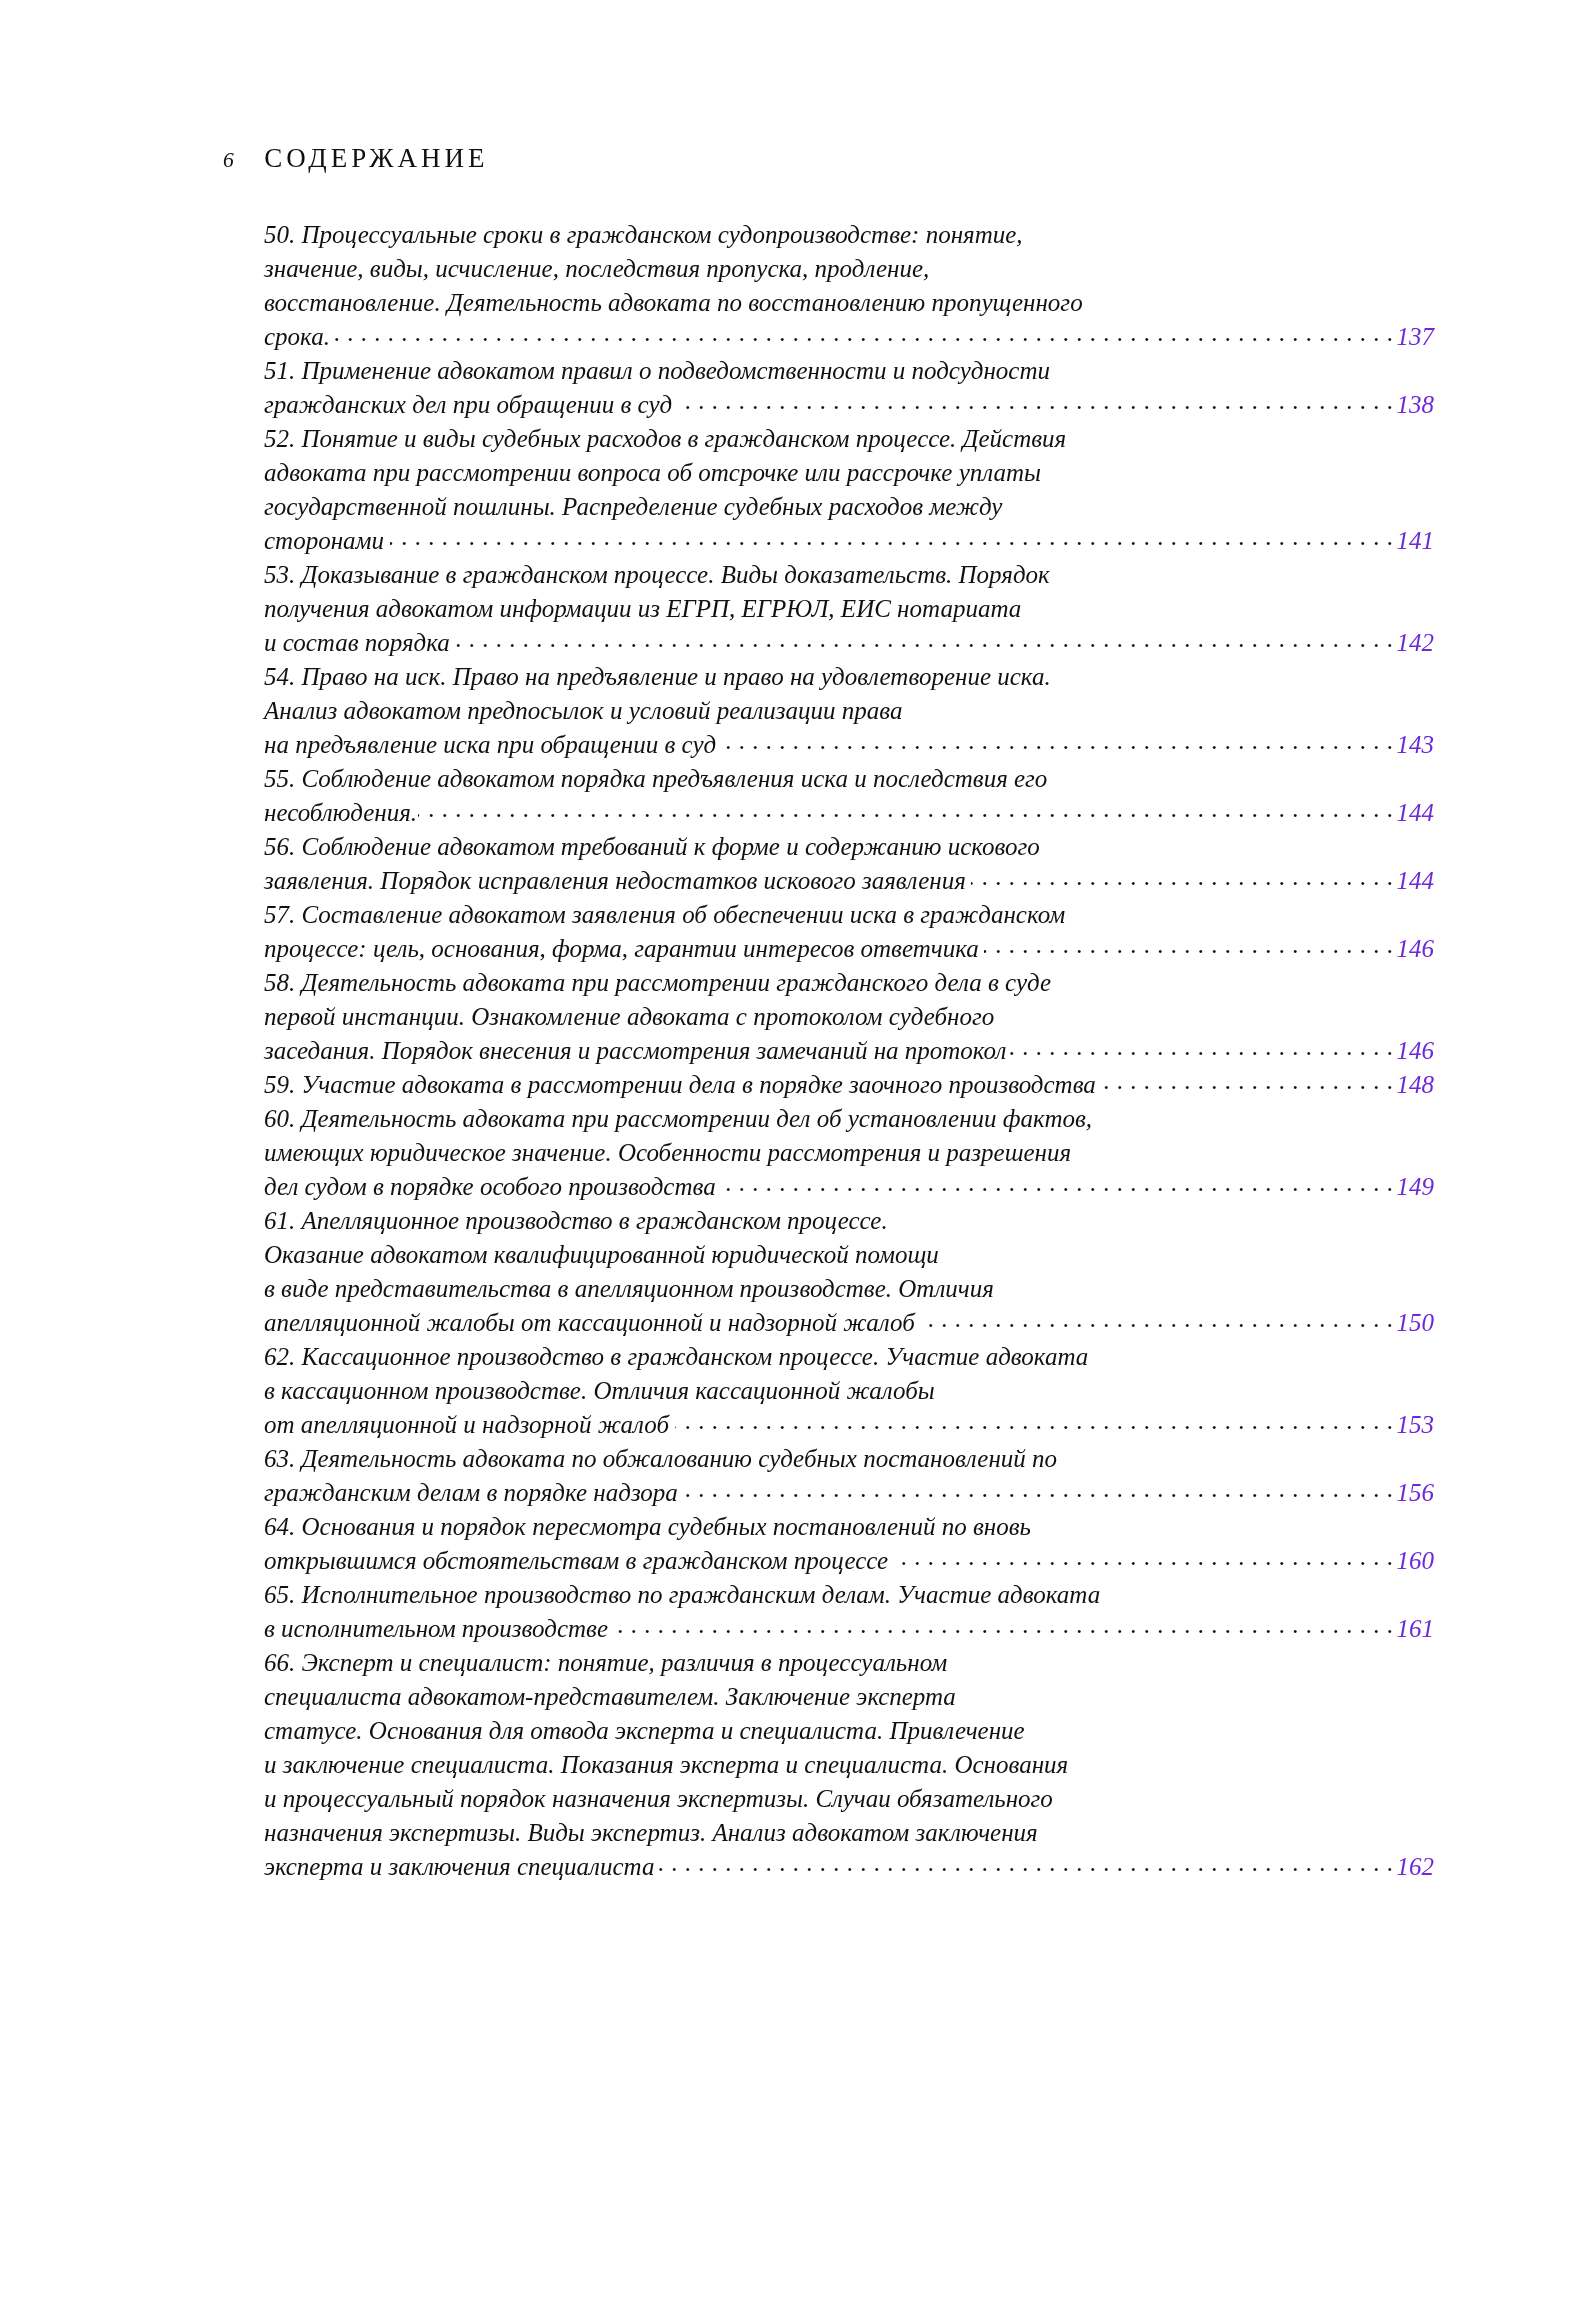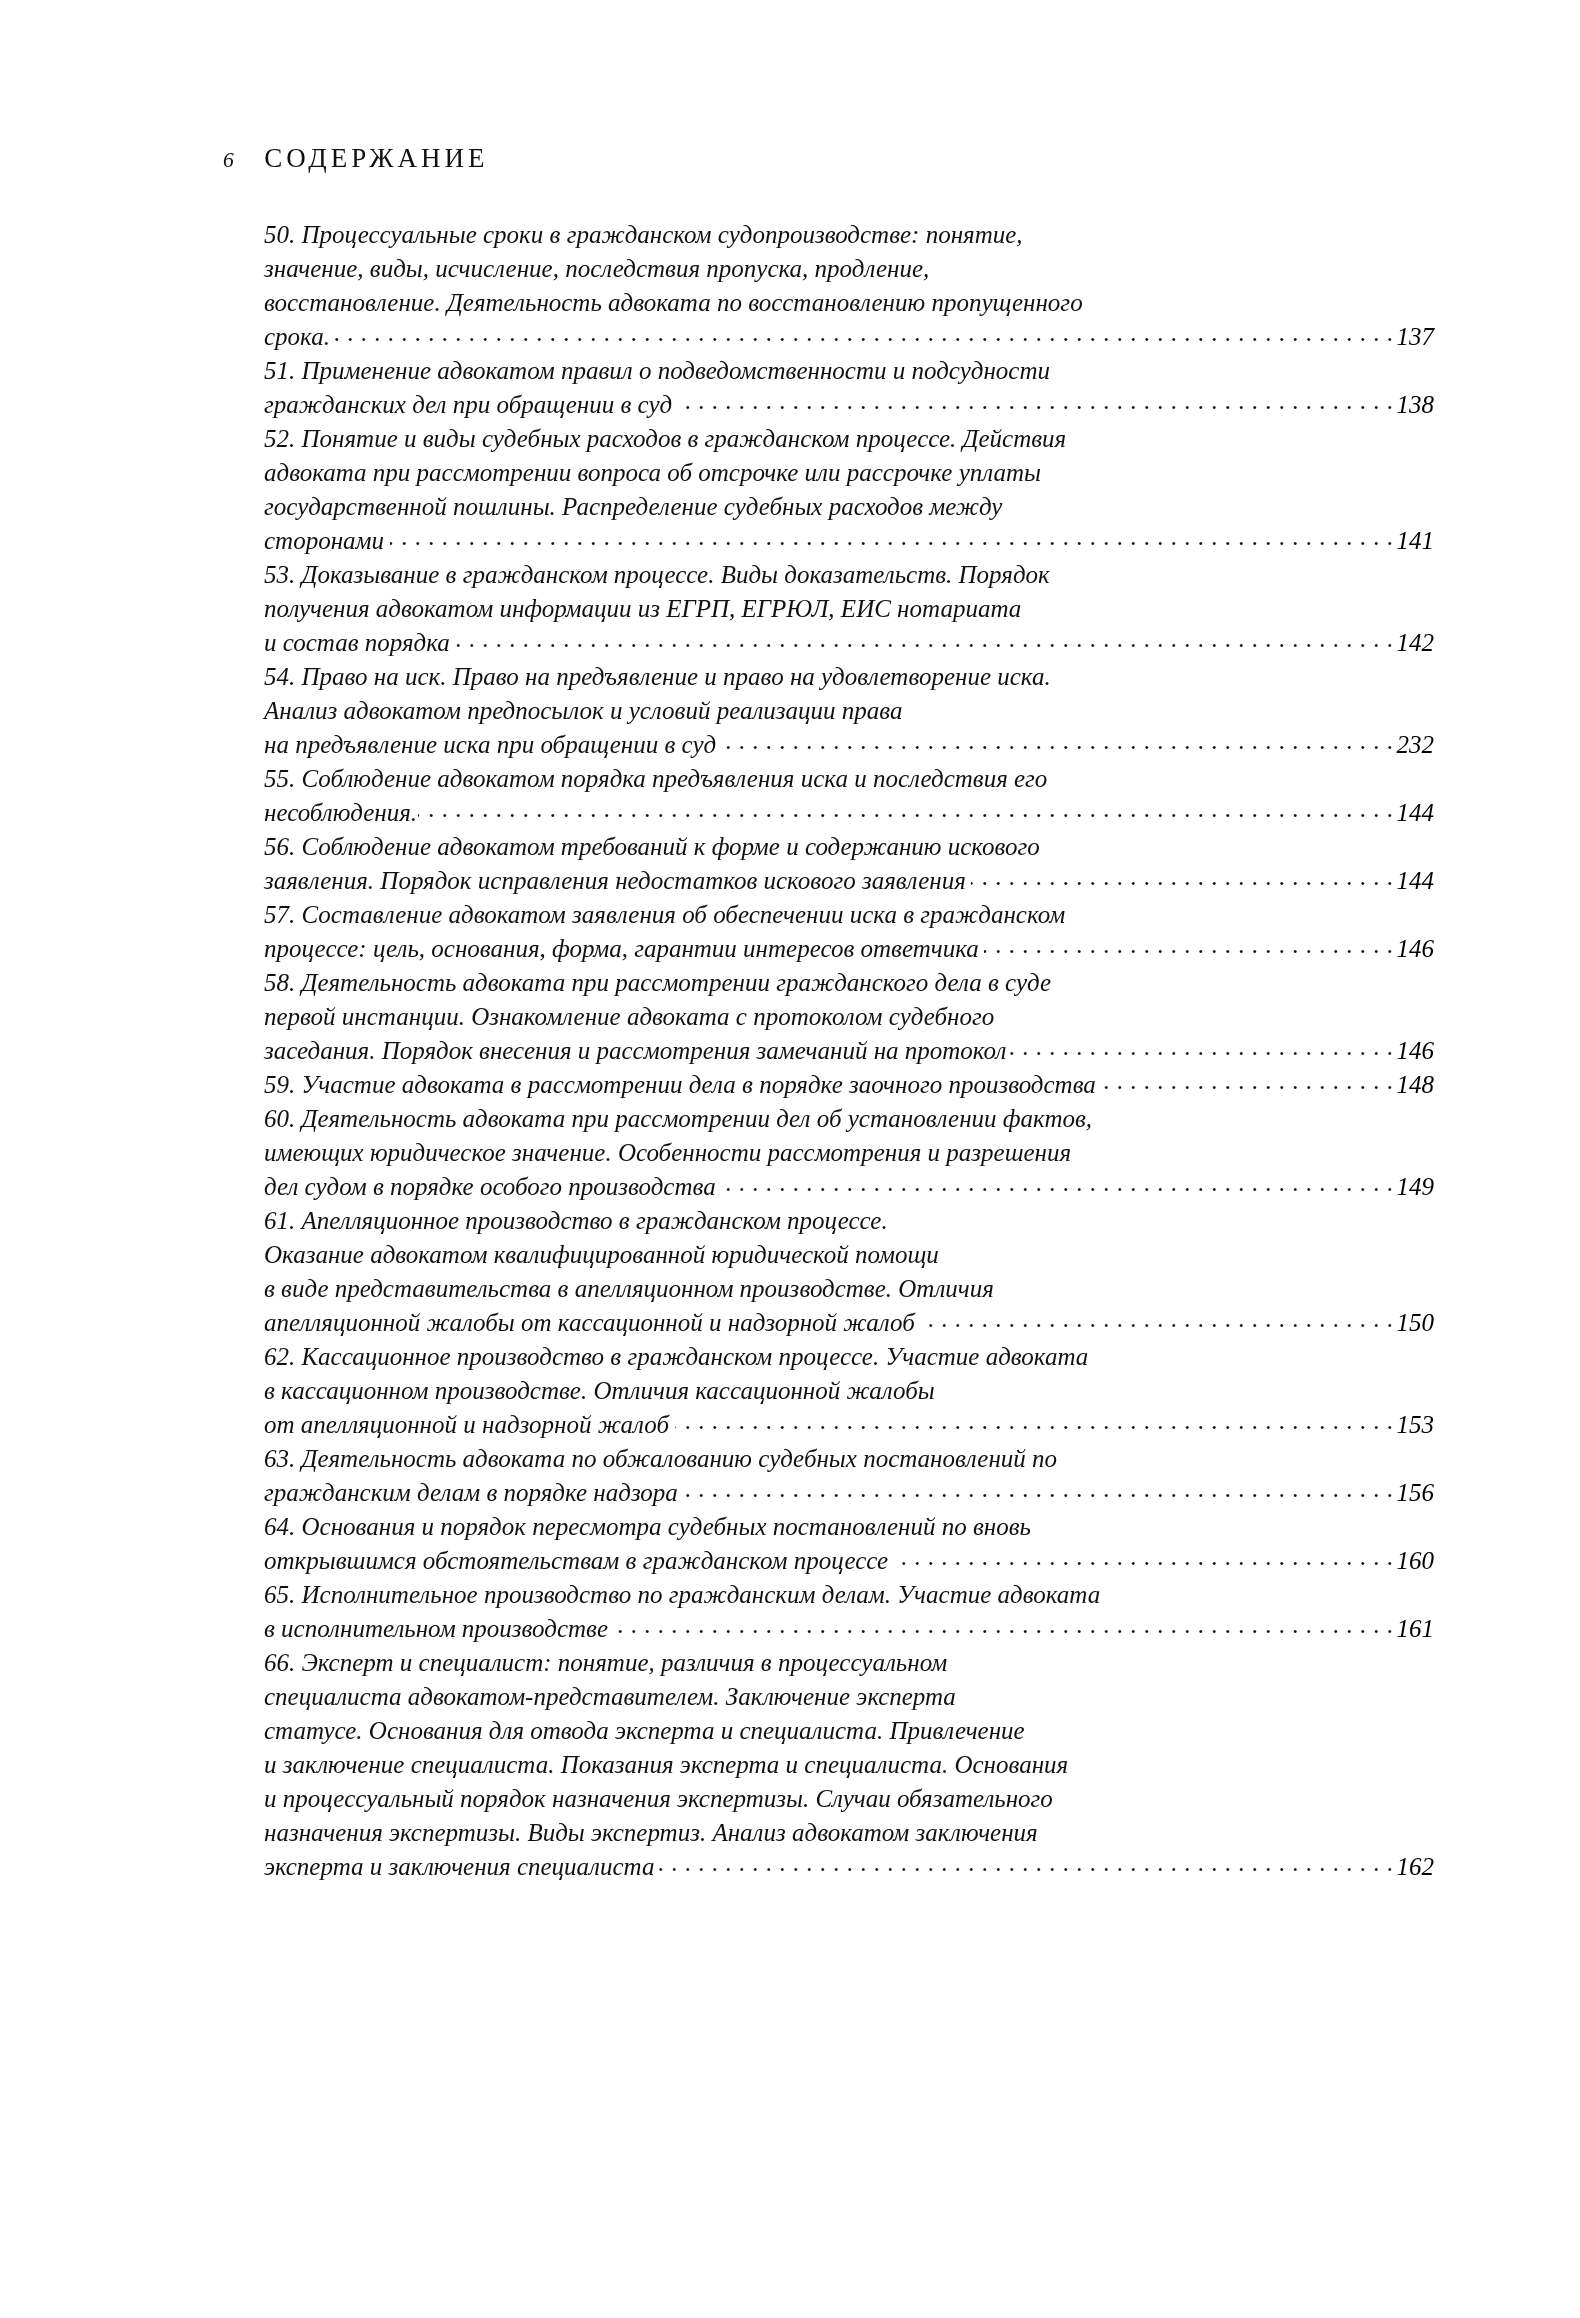--- a/index.html
+++ b/index.html
@@ -101,21 +101,21 @@
   }
   
   .leader.tight {
     margin-left: 0.02em;
   }
 
   .pageno {
     flex: 0 0 auto;
     text-align: right;
     font-size: 25px;
-    color: #000000;
+    color: #6d28d9;
   }
 </style>
 </head>
 <body>
 
 <div class="page">
 
   <div class="running-head">
     <span class="folio">6</span>
     <span class="rh-title">СОДЕРЖАНИЕ</span>
@@ -180,21 +180,21 @@
       <div class="toc-entry">
         <div class="toc-line plain">
           <span class="txt">54. Право на иск. Право на предъявление и право на удовлетворение иска.</span>
         </div>
         <div class="toc-line plain">
           <span class="txt">Анализ адвокатом предпосылок и условий реализации права</span>
         </div>
         <div class="toc-line">
           <span class="txt">на предъявление иска при обращении в суд</span>
           <span class="leader"></span>
-          <span class="pageno">232</span>
+          <span class="pageno">143</span>
         </div>
       </div>
       <div class="toc-entry">
         <div class="toc-line plain">
           <span class="txt">55. Соблюдение адвокатом порядка предъявления иска и последствия его</span>
         </div>
         <div class="toc-line">
           <span class="txt">несоблюдения.</span>
           <span class="leader tight"></span>
           <span class="pageno">144</span>

